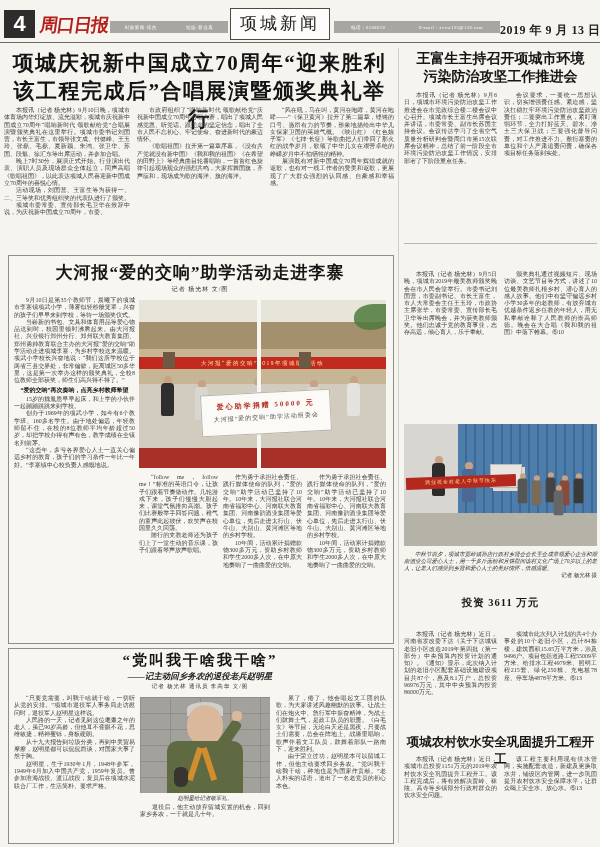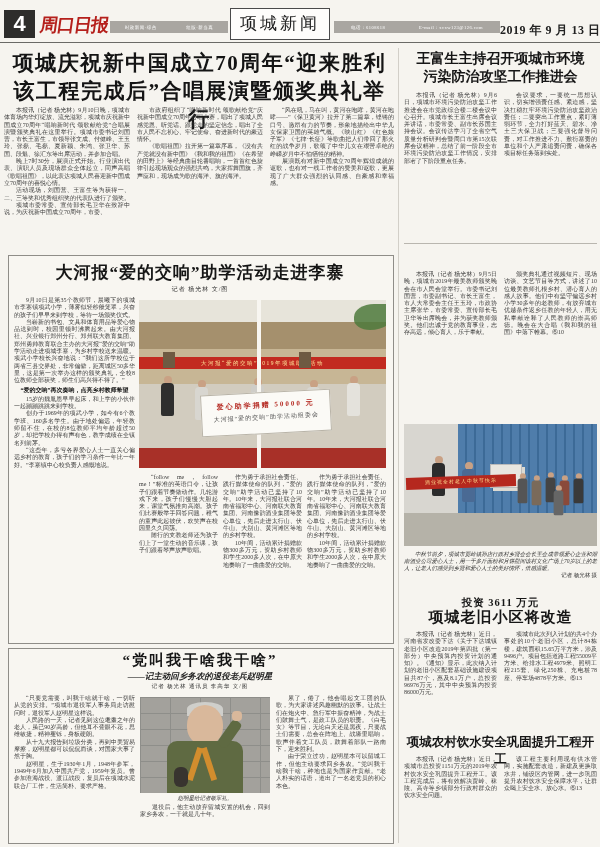--- a/index.html
+++ b/index.html
@@ -162,21 +162,20 @@
     <div class="person small" style="left:154px;top:46px;--c:#8a4a3a;"></div>
     <div class="person small" style="left:168px;top:44px;--c:#3a3a3a;"></div>
     <div class="person small" style="left:148px;top:56px;--c:#666;"></div>
   </div>
   <div class="abs caption" style="left:404px;top:551px;width:193px;height:40px;">
     <span>中秋节前夕，项城市贾岭镇孙店行政村乡贤会会长王会成带领爱心企业和湖南酒业公司爱心人士，用一千多斤面粉和月饼慰问该村文化广场上70岁以上的老人，让老人们感受到乡贤和爱心人士的美好情怀，倍感温暖。</span>
     <span style="float:right;font-style:normal;">记者 杨光林 摄</span>
   </div>
 
   <div class="abs rt-title" style="left:404px;top:596px;width:193px;font-size:10.5px;letter-spacing:1px;">投资 3611 万元</div>
-  <div class="abs rt-title" style="left:404px;top:608px;width:193px;font-size:15px;letter-spacing:1px;">项城老旧小区将改造</div>
   <div class="abs body-text" style="left:404px;top:631px;width:93px;height:98px;">
       <p>本报讯（记者 杨光林）近日，河南省发改委下达《关于下达城镇老旧小区改造2019年第四批（第一部分）中央预算内投资计划的通知》。《通知》显示，此次纳入计划的老旧小区配套基础设施建设项目共87个，惠及8.1万户，总投资96976万元，其中中央预算内投资86000万元。</p>
     </div>
   <div class="abs body-text" style="left:504px;top:631px;width:93px;height:98px;">
       <p>项城市此次列入计划的共4个办事处的10个老旧小区，总计84栋楼，建筑面积15.65万平方米，涉及9496户。项目包括道路工程55009平方米、给排水工程4979米、照明工程215套、绿化250株、充电桩78座、停车场4878平方米。⑥13</p>
     </div>
 
   <div class="abs rt-title" style="left:402px;top:734px;width:197px;font-size:12.5px;">项城农村饮水安全巩固提升工程开工</div>
   <div class="abs body-text" style="left:404px;top:756px;width:93px;height:86px;">
       <p>本报讯（记者 杨光林）近日，项城市总投资1151万元的2019年农村饮水安全巩固提升工程开工。该工程完成后，将有效解决贾岭、秣陵、高寺等乡镇部分行政村群众的饮水安全问题。</p>

